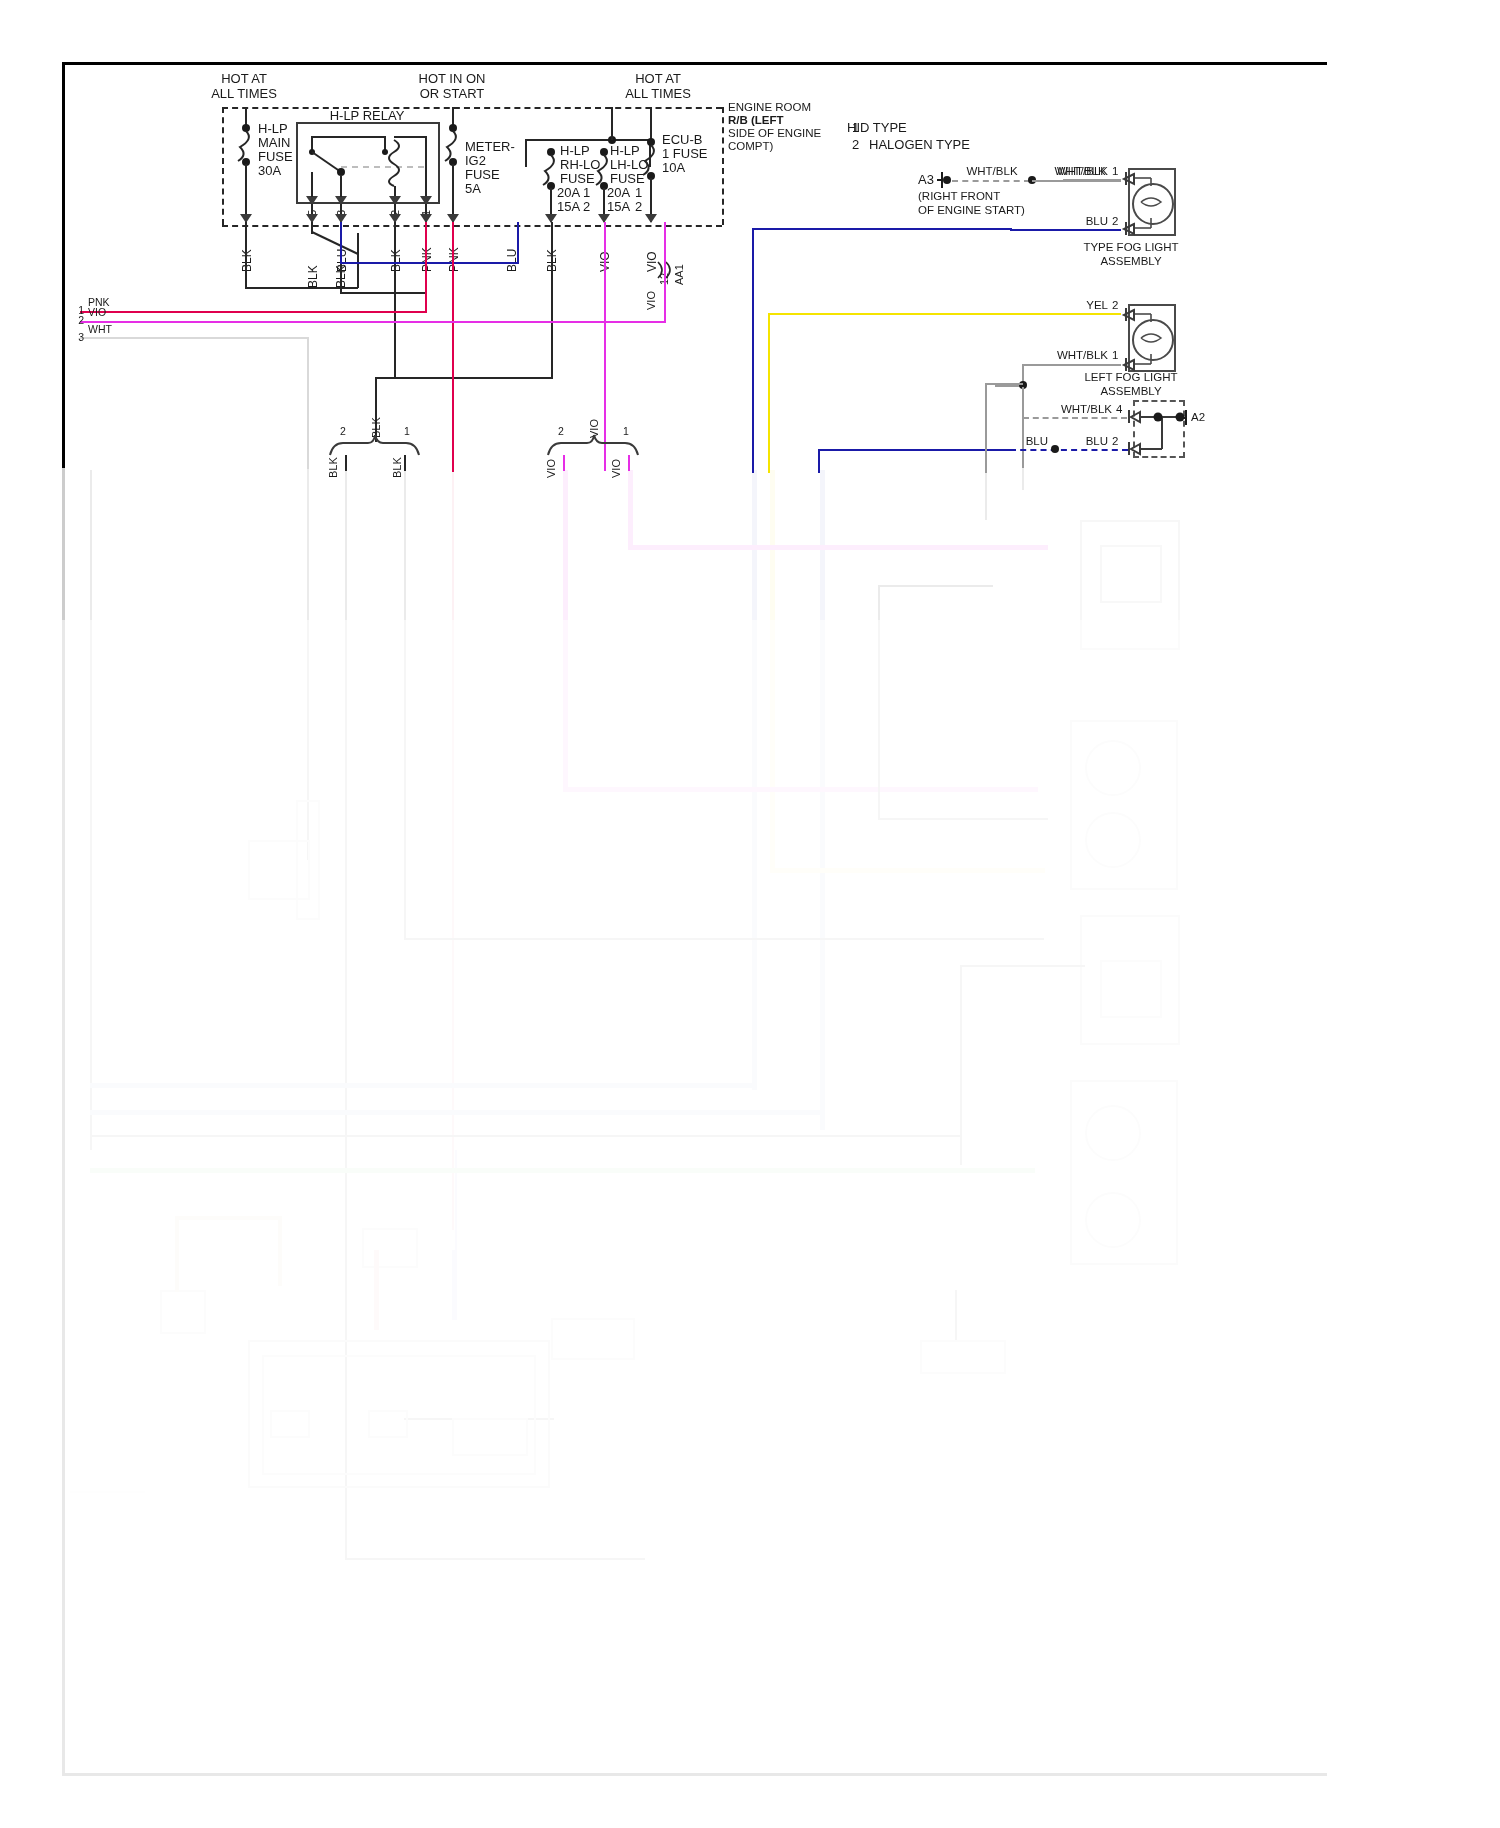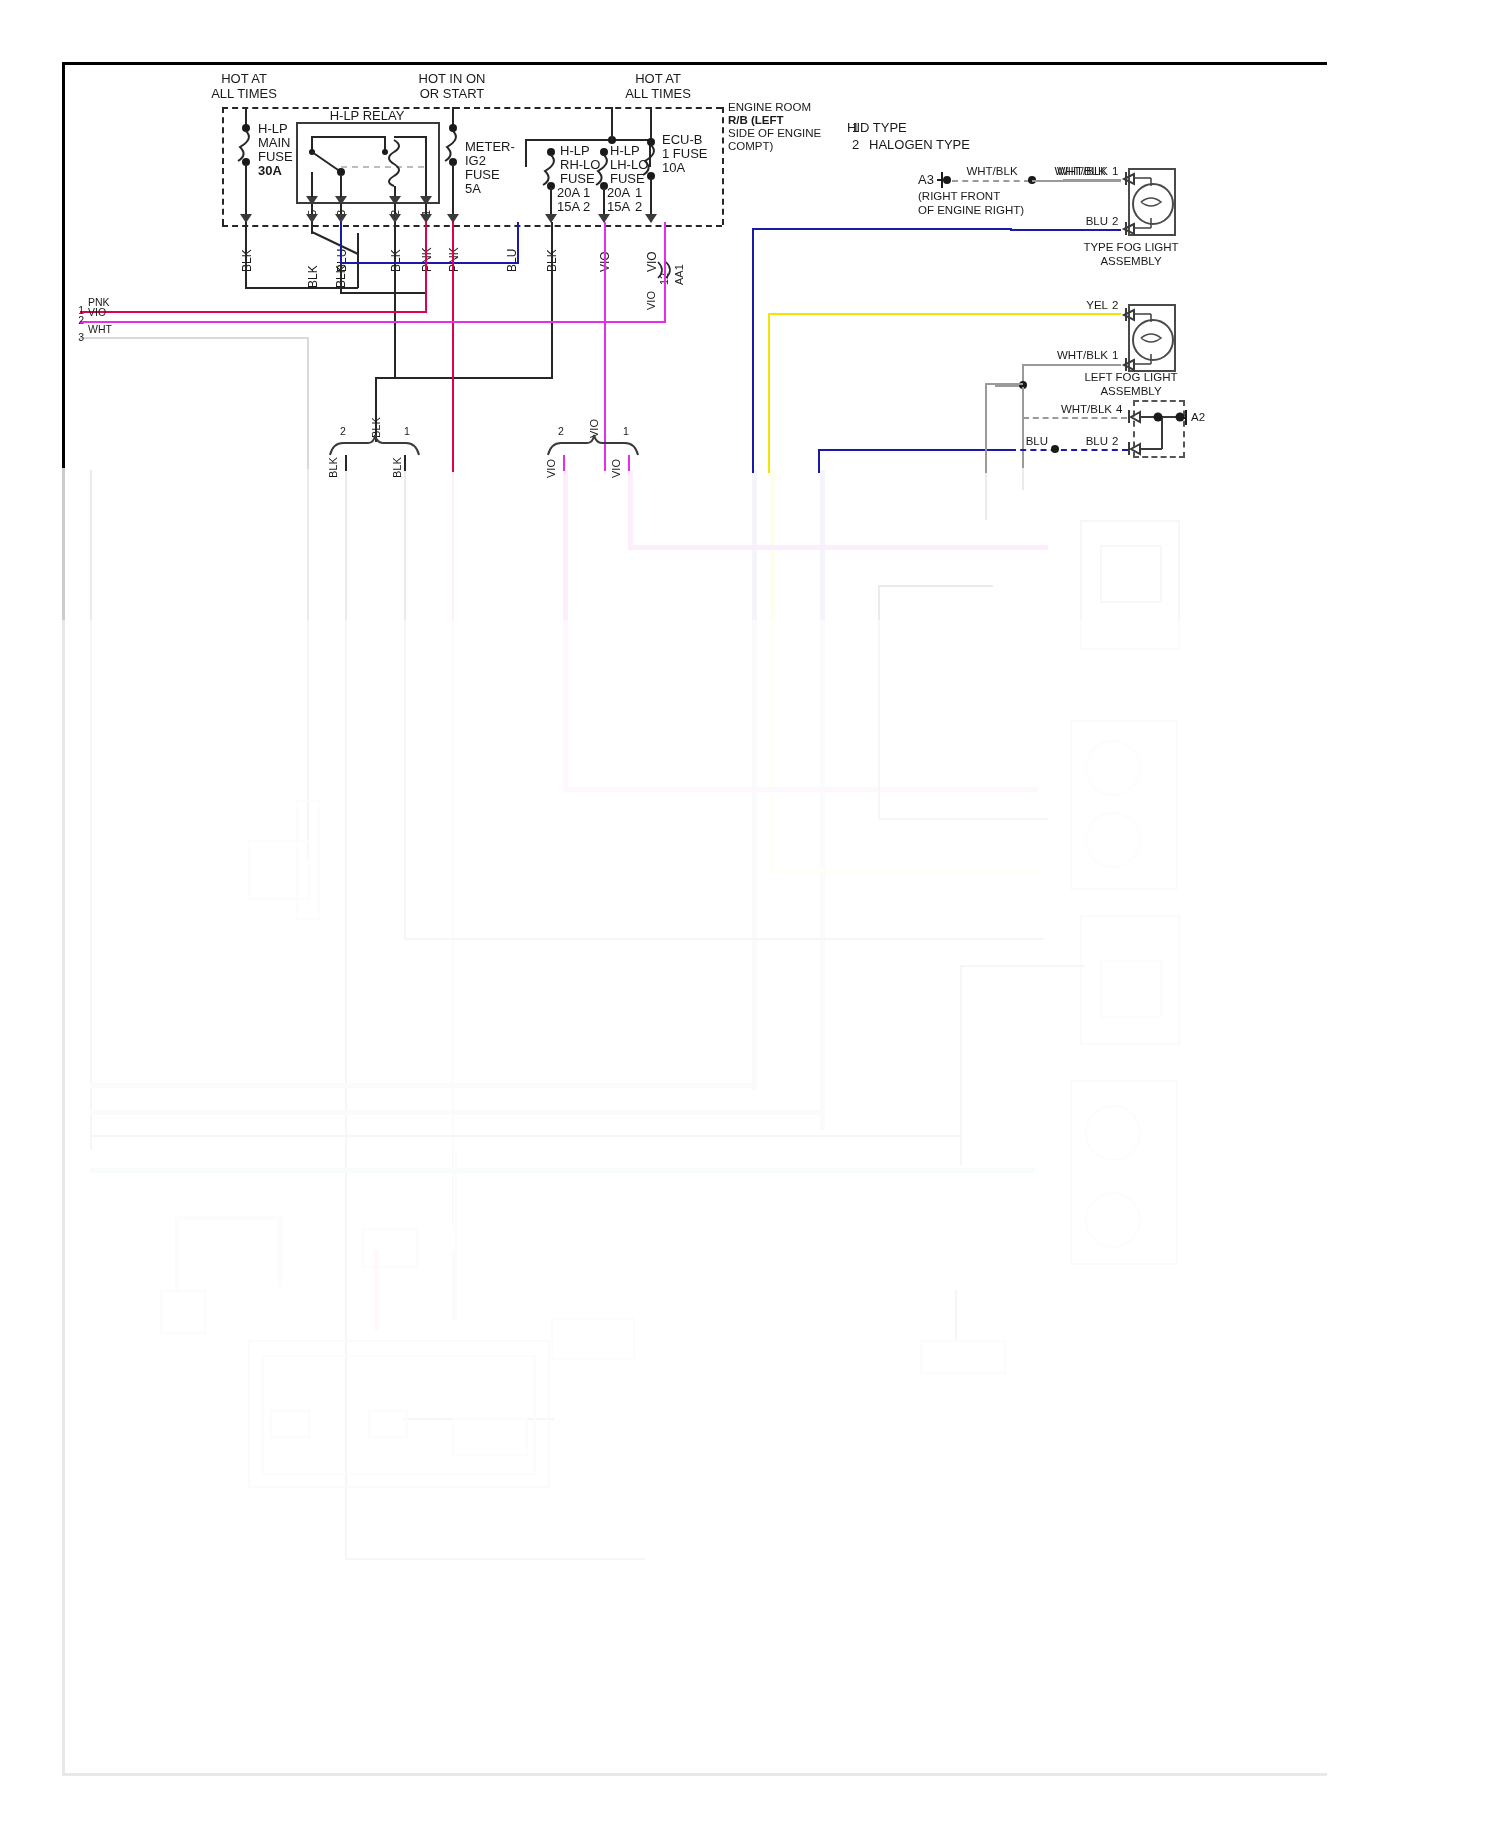--- a/index.html
+++ b/index.html
@@ -164,21 +164,21 @@
     <div class="dot" style="left:246px;top:128px;"></div>
     <svg class="ov">
       <path d="M246,131 q8,8 -6,16 q8,8 -2,14" fill="none" stroke="#262626" stroke-width="2"></path>
     </svg>
     <div class="dot" style="left:246px;top:162px;"></div>
     <div class="v blk" style="left:245px;top:164px;height:58px;"></div>
     <div class="arw" style="left:246px;top:214px;"></div>
     <div class="t" style="left:258px;top:122px;">H-LP</div>
     <div class="t" style="left:258px;top:136px;">MAIN</div>
     <div class="t" style="left:258px;top:150px;">FUSE</div>
-    <div class="t" style="left:258px;top:164px;font-weight:bold;">30A</div>
+    <div class="t" style="left:258px;top:164px;">30A</div>
 
     <div class="t c" style="left:367px;top:109px;">H-LP RELAY</div>
     <div class="sbox2" style="left:296px;top:122px;width:144px;height:82px;"></div>
 
     <div class="h blk" style="left:311px;top:136px;width:74px;"></div>
     <div class="v blk" style="left:311px;top:136px;height:14px;"></div>
     <div class="v blk" style="left:384px;top:136px;height:14px;"></div>
     <div class="dot sm" style="left:312px;top:152px;"></div>
     <div class="dot sm" style="left:385px;top:152px;"></div>
     <svg class="ov">
@@ -356,21 +356,21 @@
     <svg class="ov">
       <path d="M548,455 q3,-12 13,-12 L587,443 q6,0 7,-8 q2,8 8,8 L625,443 q10,0 13,12" fill="none" stroke="#3a3a3a" stroke-width="2"></path>
     </svg>
     <div class="vt" style="left:545px;top:478px;font-size:11px;">VIO</div>
     <div class="vt" style="left:610px;top:478px;font-size:11px;">VIO</div>
     <div class="v vio" style="left:563px;top:455px;height:16px;"></div>
     <div class="v vio" style="left:628px;top:455px;height:16px;"></div>
 
     <div class="t" style="left:918px;top:173px;">A3</div>
     <div class="t sm" style="left:918px;top:189px;">(RIGHT FRONT</div>
-    <div class="t sm" style="left:918px;top:203px;">OF ENGINE RIGHT)</div>
+    <div class="t sm" style="left:918px;top:203px;">OF ENGINE START)</div>
     <svg class="ov">
       <line x1="942" y1="172" x2="942" y2="188" stroke="#1a1a1a" stroke-width="2"></line>
       <line x1="937" y1="180" x2="941" y2="180" stroke="#1a1a1a" stroke-width="2"></line>
     </svg>
     <div class="dot" style="left:947px;top:180px;"></div>
     <div class="h dash gry" style="left:952px;top:180px;width:78px;"></div>
     <div class="dot" style="left:1032px;top:180px;"></div>
     <div class="t sm c" style="left:992px;top:164px;">WHT/BLK</div>
     <div class="h gry" style="left:1032px;top:180px;width:89px;"></div>
     <div class="t sm c" style="left:1080px;top:164px;">WHT/BLK</div>

